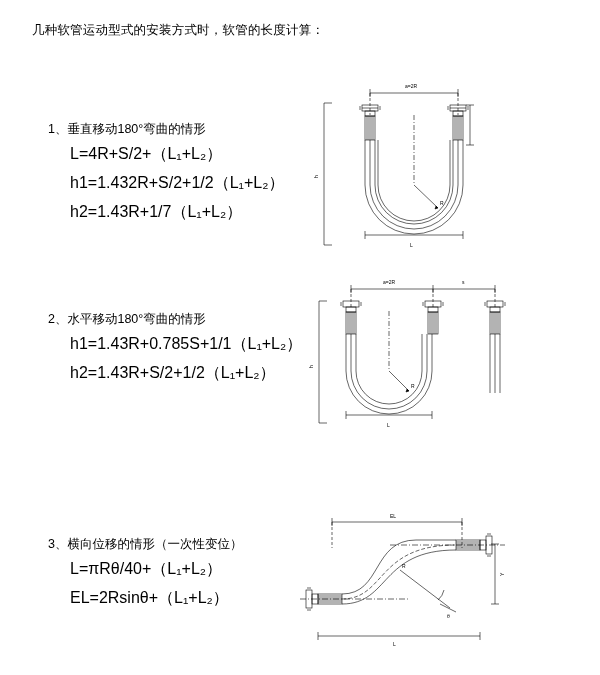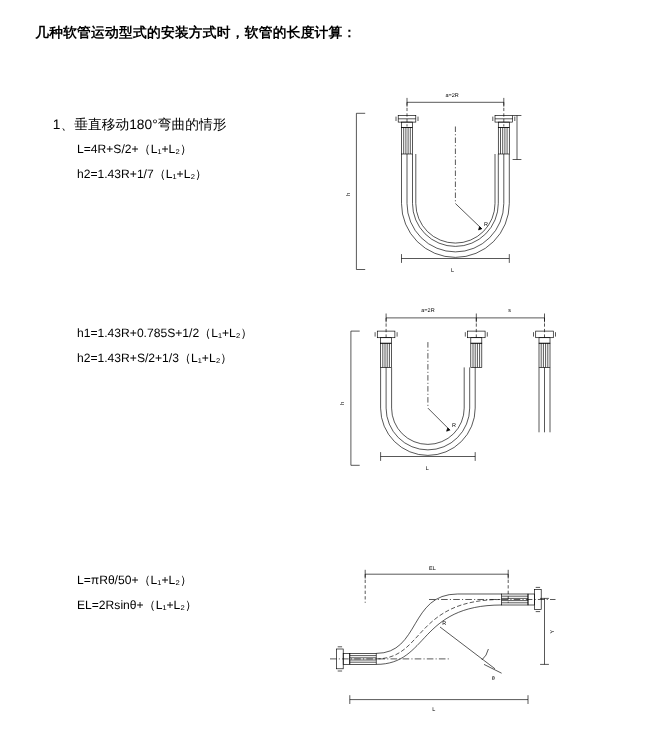--- a/index.html
+++ b/index.html
@@ -22,44 +22,43 @@
     width: 600px;
     height: 675px;
   }
   .heading {
     position: absolute;
     left: 32px;
     top: 22px;
     font-size: 12.5px;
     letter-spacing: 0.2px;
     white-space: nowrap;
-    font-weight: bold;
   }
   .section {
     position: absolute;
     left: 0;
     width: 600px;
   }
   .sec1 { top: 105px; }
   .sec2 { top: 295px; }
   .sec3 { top: 520px; }
 
   .text-col {
     position: absolute;
     left: 48px;
-    top: 0;
+    top: 16px;
     width: 250px;
   }
   .sec-title {
     font-size: 12.5px;
     white-space: nowrap;
     margin-bottom: 6px;
   }
   .formula {
-    font-size: 11px;
+    font-size: 16px;
     white-space: nowrap;
     margin: 0 0 8px 22px;
   }
   .fig {
     position: absolute;
     top: -30px;
   }
   .fig1 { left: 310px; }
   .fig2 { left: 305px; top: -22px; }
   .fig3 { left: 290px; top: -12px; }
@@ -70,20 +69,21 @@
 <body>
 
 <div class="page">
 
   <div class="heading">几种软管运动型式的安装方式时，软管的长度计算：</div>
 
   <div class="section sec1">
     <div class="text-col">
       <div class="sec-title">1、垂直移动180°弯曲的情形</div>
       <div class="formula">L=4R+S/2+（L₁+L₂）</div>
+      <div class="formula">h1=1.432R+S/2+1/2（L₁+L₂）</div>
       <div class="formula">h2=1.43R+1/7（L₁+L₂）</div>
     </div>
 
     <div class="fig fig1">
       <svg width="200" height="200" viewBox="0 0 200 200">
         <g stroke="#000" fill="none" stroke-width="0.6">
 
           <line x1="14" y1="28" x2="14" y2="170"></line>
           <line x1="14" y1="28" x2="22" y2="28"></line>
           <line x1="14" y1="170" x2="22" y2="170"></line>
@@ -142,22 +142,23 @@
           <text x="130" y="130">R</text>
           <text x="100" y="172">L</text>
           <text x="8" y="103" transform="rotate(-90 8 103)">h</text>
         </g>
       </svg>
     </div>
   </div>
 
   <div class="section sec2">
     <div class="text-col">
-      <div class="formula">h1=1.43R+0.785S+1/2（L₁+L₂）</div>
-      <div class="formula">h2=1.43R+S/2+1/3（L₁+L₂）</div>
+      <div class="sec-title">2、水平移动180°弯曲的情形</div>
+      <div class="formula">h1=1.43R+0.785S+1/1（L₁+L₂）</div>
+      <div class="formula">h2=1.43R+S/2+1/2（L₁+L₂）</div>
     </div>
 
     <div class="fig fig2">
       <svg width="215" height="190" viewBox="0 0 215 190">
         <g stroke="#000" fill="none" stroke-width="0.6">
 
           <line x1="14" y1="28" x2="14" y2="150"></line>
           <line x1="14" y1="28" x2="22" y2="28"></line>
           <line x1="14" y1="150" x2="22" y2="150"></line>
 
@@ -224,21 +225,22 @@
           <text x="106" y="115">R</text>
           <text x="82" y="154">L</text>
           <text x="8" y="95" transform="rotate(-90 8 95)">h</text>
         </g>
       </svg>
     </div>
   </div>
 
   <div class="section sec3">
     <div class="text-col">
-      <div class="formula">L=πRθ/50+（L₁+L₂）</div>
+      <div class="sec-title">3、横向位移的情形（一次性变位）</div>
+      <div class="formula">L=πRθ/40+（L₁+L₂）</div>
       <div class="formula">EL=2Rsinθ+（L₁+L₂）</div>
     </div>
 
     <div class="fig fig3">
       <svg width="230" height="150" viewBox="0 0 230 150">
         <g stroke="#000" fill="none" stroke-width="0.6">
 
           <line x1="42" y1="14" x2="172" y2="14"></line>
           <line x1="42" y1="10" x2="42" y2="18"></line>
           <line x1="172" y1="10" x2="172" y2="18"></line>

